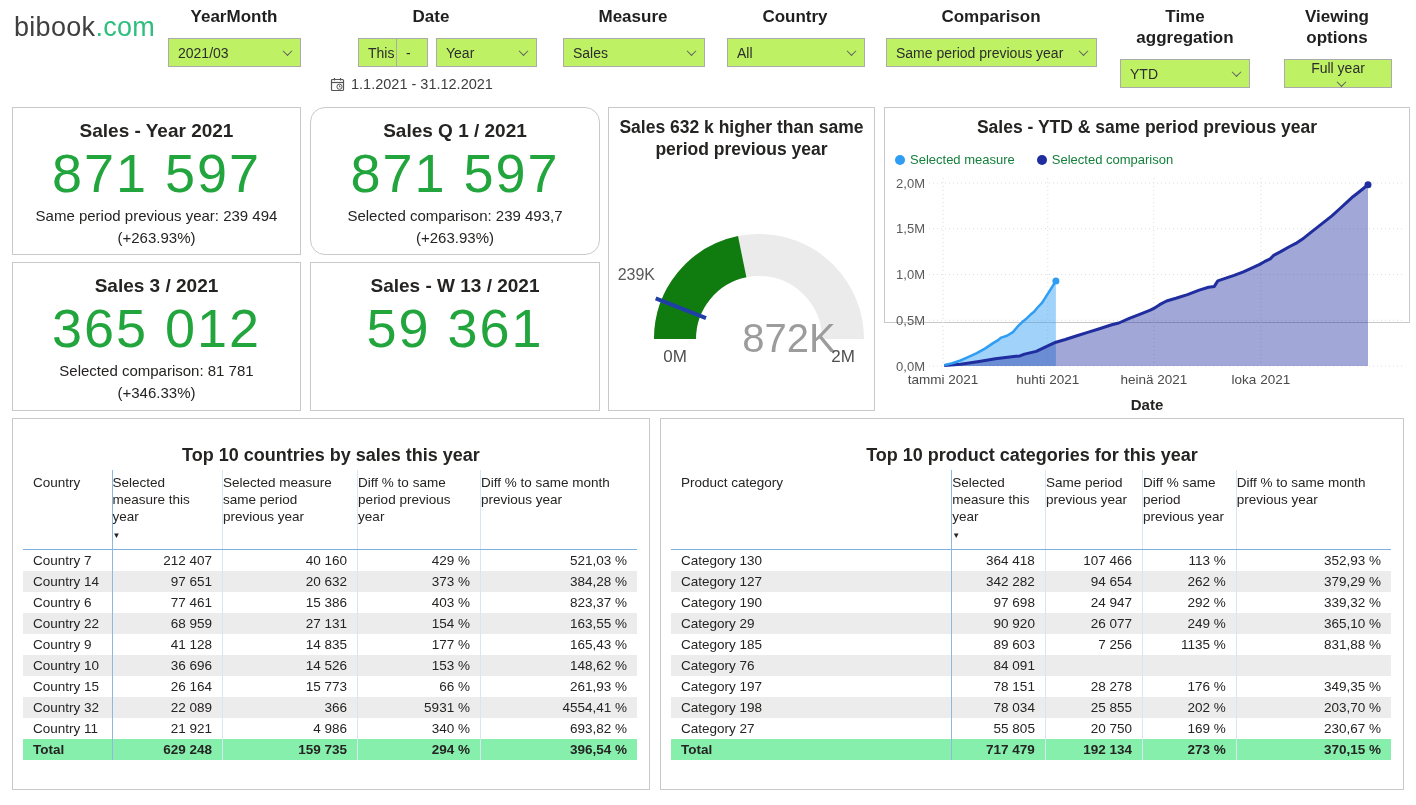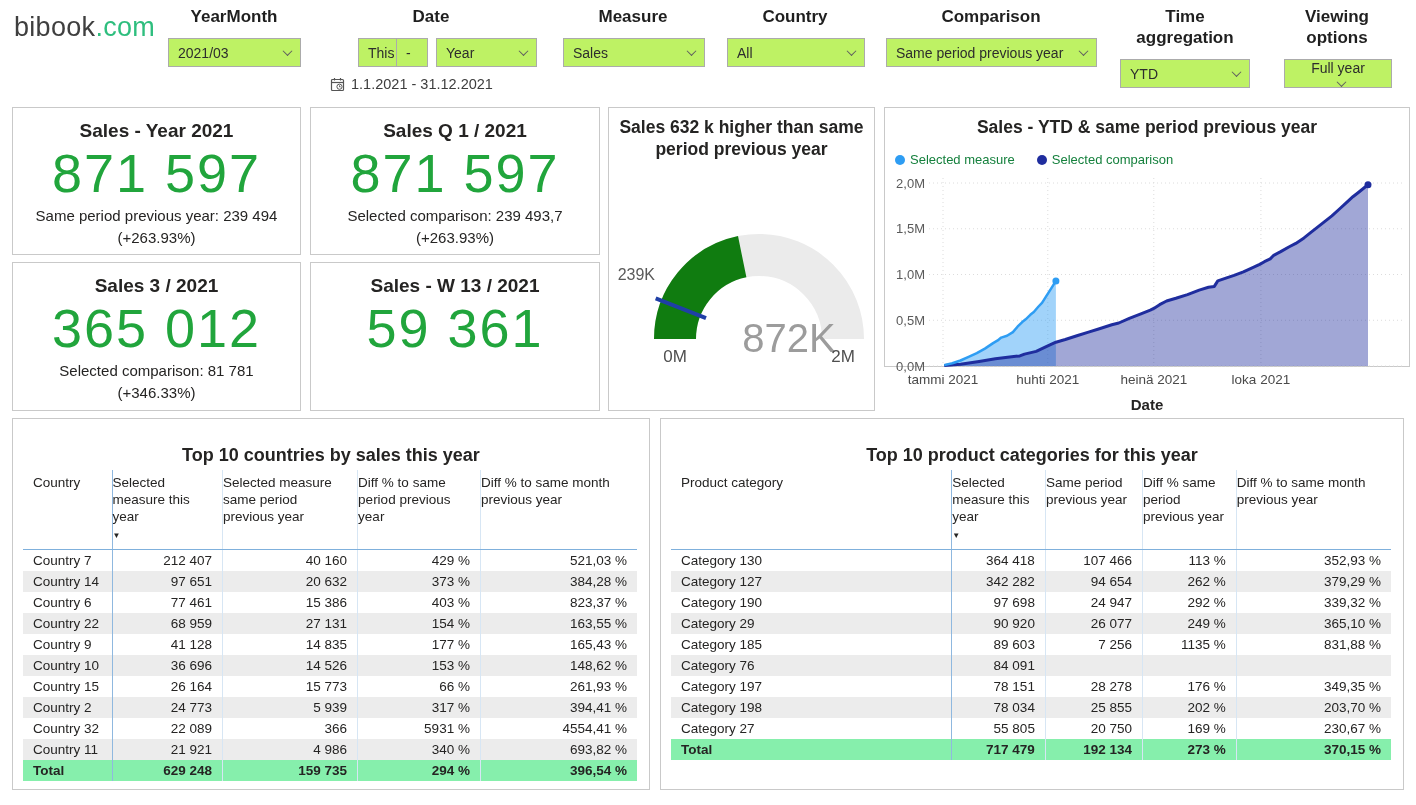--- a/index.html
+++ b/index.html
@@ -126,21 +126,21 @@
 </div>
 
 <div class="panel kpi" style="left:12px;top:107px;width:289px;height:148px;">
   <div class="kpi-title">Sales - Year 2021</div>
   <div class="kpi-value">871 597</div>
   <div class="kpi-sub">
     <div>Same period previous year: 239 494</div>
     <div>(+263.93%)</div>
   </div>
 </div>
-<div class="panel kpi" style="left:310px;top:107px;width:290px;height:148px;">
+<div class="panel kpi" style="left:310px;top:107px;width:290px;height:148px;border-radius:15px;">
   <div class="kpi-title">Sales Q 1 / 2021</div>
   <div class="kpi-value">871 597</div>
   <div class="kpi-sub">
     <div>Selected comparison: 239 493,7</div>
     <div>(+263.93%)</div>
   </div>
 </div>
 <div class="panel kpi" style="left:12px;top:262px;width:289px;height:149px;">
   <div class="kpi-title">Sales 3 / 2021</div>
   <div class="kpi-value">365 012</div>
@@ -160,21 +160,21 @@
       <path d="M 66.0 199.0 A 84 84 0 0 1 234.0 199.0" stroke="#ebebeb" stroke-width="42" fill="none"></path>
       <path d="M 66.0 199.0 A 84 84 0 0 1 133.2 116.7" stroke="#107c10" stroke-width="42" fill="none"></path>
       <line x1="97.0" y1="178.1" x2="46.7" y2="158.3" stroke="#1f3fa6" stroke-width="4"></line>
       <text x="180" y="212" text-anchor="middle" font-size="40" fill="#9c9c9c">872K</text>
       <text x="66" y="222" text-anchor="middle" font-size="17" fill="#4f4f4f">0M</text>
       <text x="234" y="222" text-anchor="middle" font-size="17" fill="#4f4f4f">2M</text>
       <text x="46" y="140" text-anchor="end" font-size="16" fill="#5a5a5a">239K</text>
     </svg>
 </div>
 
-<div class="panel" style="left:884px;top:107px;width:526px;height:260px;">
+<div class="panel" style="left:884px;top:107px;width:526px;height:216px;">
   <div class="viz-title" style="margin-top:8px;">Sales - YTD &amp; same period previous year</div>
   <div class="legend">
     <span class="item">
       <span class="dot" style="background:#2e9df3;"></span>
       <span>Selected measure</span>
     </span>
     <span class="item">
       <span class="dot" style="background:#1f2d9e;"></span>
       <span>Selected comparison</span>
     </span>
@@ -271,27 +271,20 @@
           <td class="num">148,62 %</td>
         </tr>
         <tr>
           <td class="c0">Country 15</td>
           <td class="num">26 164</td>
           <td class="num">15 773</td>
           <td class="num">66 %</td>
           <td class="num">261,93 %</td>
         </tr>
         <tr>
-          <td class="c0">Country 2</td>
-          <td class="num">24 773</td>
-          <td class="num">5 939</td>
-          <td class="num">317 %</td>
-          <td class="num">394,41 %</td>
-        </tr>
-        <tr>
           <td class="c0">Country 32</td>
           <td class="num">22 089</td>
           <td class="num">366</td>
           <td class="num">5931 %</td>
           <td class="num">4554,41 %</td>
         </tr>
         <tr>
           <td class="c0">Country 11</td>
           <td class="num">21 921</td>
           <td class="num">4 986</td>

